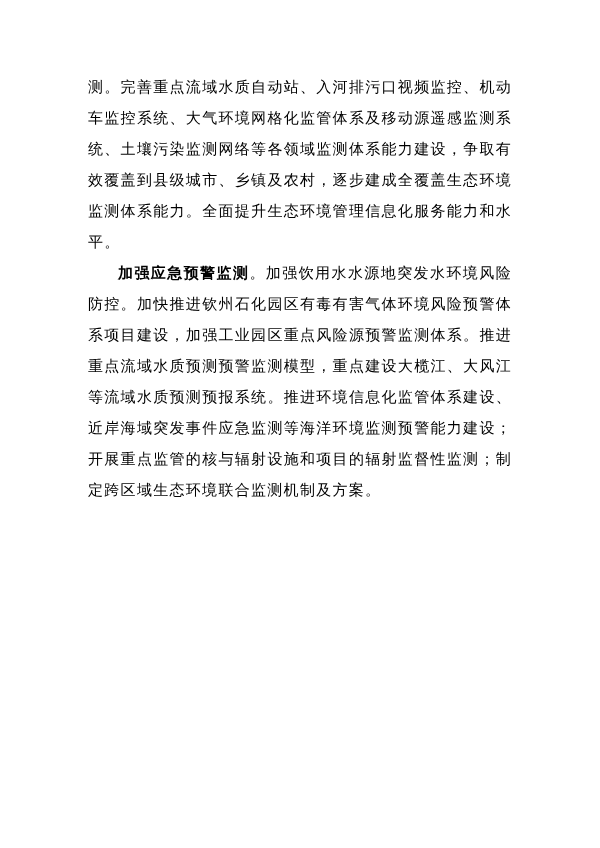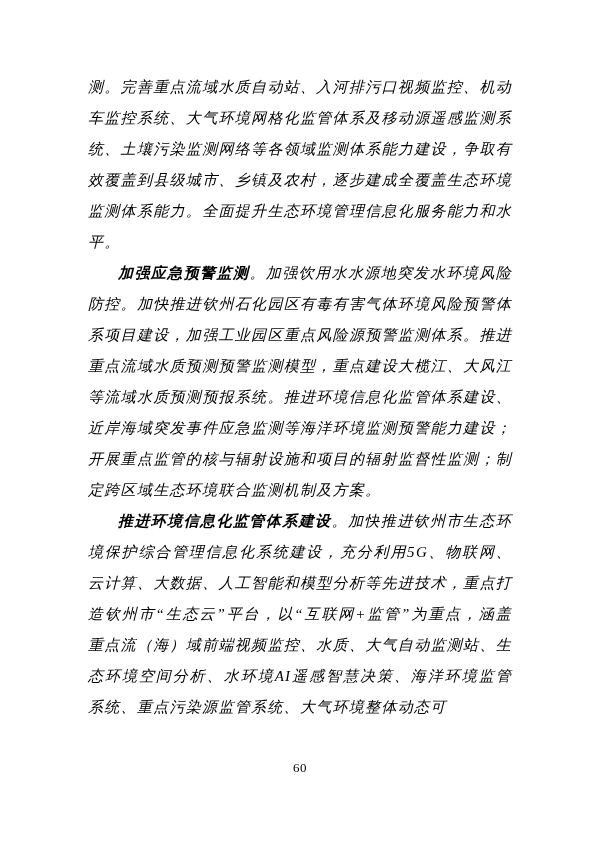--- a/index.html
+++ b/index.html
@@ -23,21 +23,20 @@
     width: 424px;
     font-size: 15px;
     line-height: 31px;
     text-align: justify;
     letter-spacing: 1.3px;
   }
   .para {
     margin: 0;
     padding: 0;
     text-indent: 2em;
-    font-style: italic;
   }
   .para.no-indent {
     text-indent: 0;
   }
   .para .lead {
     font-weight: bold;
     margin-top: 8px;
   }
   .page-number {
     position: absolute;
@@ -53,18 +52,16 @@
 </head>
 <body>
 
 <div class="page">
   <div class="content">
 
     <p class="para no-indent"><span class="body-text">测。完善重点流域水质自动站、入河排污口视频监控、机动车监控系统、大气环境网格化监管体系及移动源遥感监测系统、土壤污染监测网络等各领域监测体系能力建设，争取有效覆盖到县级城市、乡镇及农村，逐步建成全覆盖生态环境监测体系能力。全面提升生态环境管理信息化服务能力和水平。</span></p>
 
     <p class="para"><span class="lead">加强应急预警监测</span><span class="body-text">。加强饮用水水源地突发水环境风险防控。加快推进钦州石化园区有毒有害气体环境风险预警体系项目建设，加强工业园区重点风险源预警监测体系。推进重点流域水质预测预警监测模型，重点建设大榄江、大风江等流域水质预测预报系统。推进环境信息化监管体系建设、近岸海域突发事件应急监测等海洋环境监测预警能力建设；开展重点监管的核与辐射设施和项目的辐射监督性监测；制定跨区域生态环境联合监测机制及方案。</span></p>
 
-    <p class="para"><span class="lead">推进环境信息化监管体系建设</span><span class="body-text">。加快推进钦州市生态环境保护综合管理信息化系统建设，充分利用5G、物联网、云计算、大数据、人工智能和模型分析等先进技术，重点打造钦州市“生态云”平台，以“互联网+监管”为重点，涵盖重点流（海）域前端视频监控、水质、大气自动监测站、生态环境空间分析、水环境AI遥感智慧决策、海洋环境监管系统、重点污染源监管系统、大气环境整体动态可</span></p>
 
   </div>
 
-  <div class="page-number">60</div>
 </div>
 
 </body></html>

